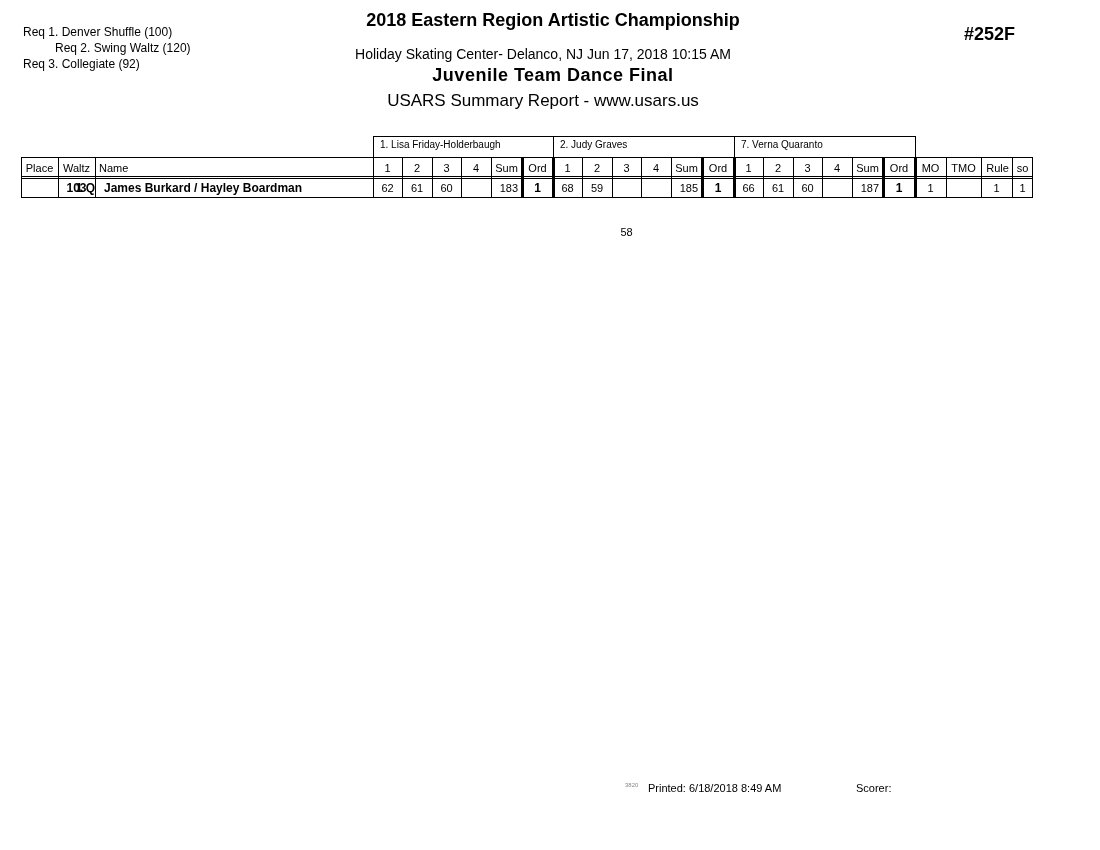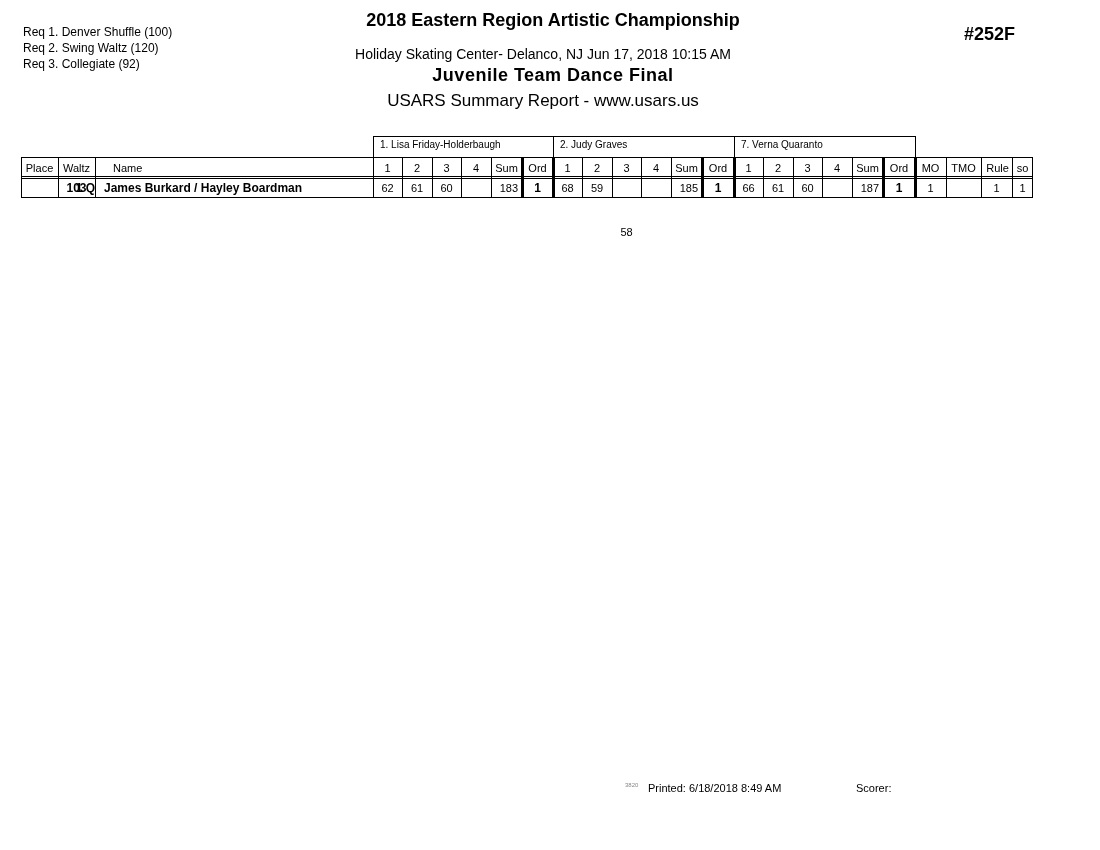--- a/index.html
+++ b/index.html
@@ -14,30 +14,30 @@
   .evno { font-size:18px; font-weight:bold; }
 
   
   .cell { position:absolute; box-sizing:border-box; font-size:11px; line-height:18px;
           text-align:center; overflow:hidden; white-space:nowrap; }
   .hline { position:absolute; background:#000; }
   .vline { position:absolute; background:#000; }
   .judge { position:absolute; box-sizing:border-box; border:1px solid #000; border-bottom:none;
            font-size:10px; line-height:16px; padding-left:6px; white-space:nowrap; }
   .bold { font-weight:bold; font-size:12px; }
-  .left { text-align:left; padding-left:18px; }
+  .left { text-align:left; padding-left:4px; }
   .right { text-align:right; padding-right:4px; }
   .foot { font-size:11px; }
   .tiny { font-size:6px; color:#888; }
 </style>
 </head>
 <body>
 
 <div class="abs req" style="top:24px;">Req  1.  Denver Shuffle (100)</div>
-<div class="abs req" style="top:40px;">Req  2.  Swing Waltz (120)</div>
+<div class="abs req" style="top:40px;margin-left:32px;">Req  2.  Swing Waltz (120)</div>
 <div class="abs req" style="top:56px;">Req  3.  Collegiate (92)</div>
 
 <div class="abs title" style="left:300px;width:506px;top:10px;">2018 Eastern Region Artistic Championship</div>
 <div class="abs sub" style="left:290px;width:506px;top:46px;">Holiday Skating Center- Delanco, NJ  Jun 17, 2018  10:15 AM</div>
 <div class="abs event" style="left:300px;width:506px;top:65px;">Juvenile Team Dance Final</div>
 <div class="abs report" style="left:290px;width:506px;top:91px;">USARS Summary Report - www.usars.us</div>
 <div class="abs evno" style="left:964px;top:24px;">#252F</div>
 
 <div class="judge" style="left:373px;top:136px;width:181px;height:22px;">1.  Lisa Friday-Holderbaugh</div>
 <div class="judge" style="left:553px;top:136px;width:182px;height:22px;">2.  Judy  Graves</div>

